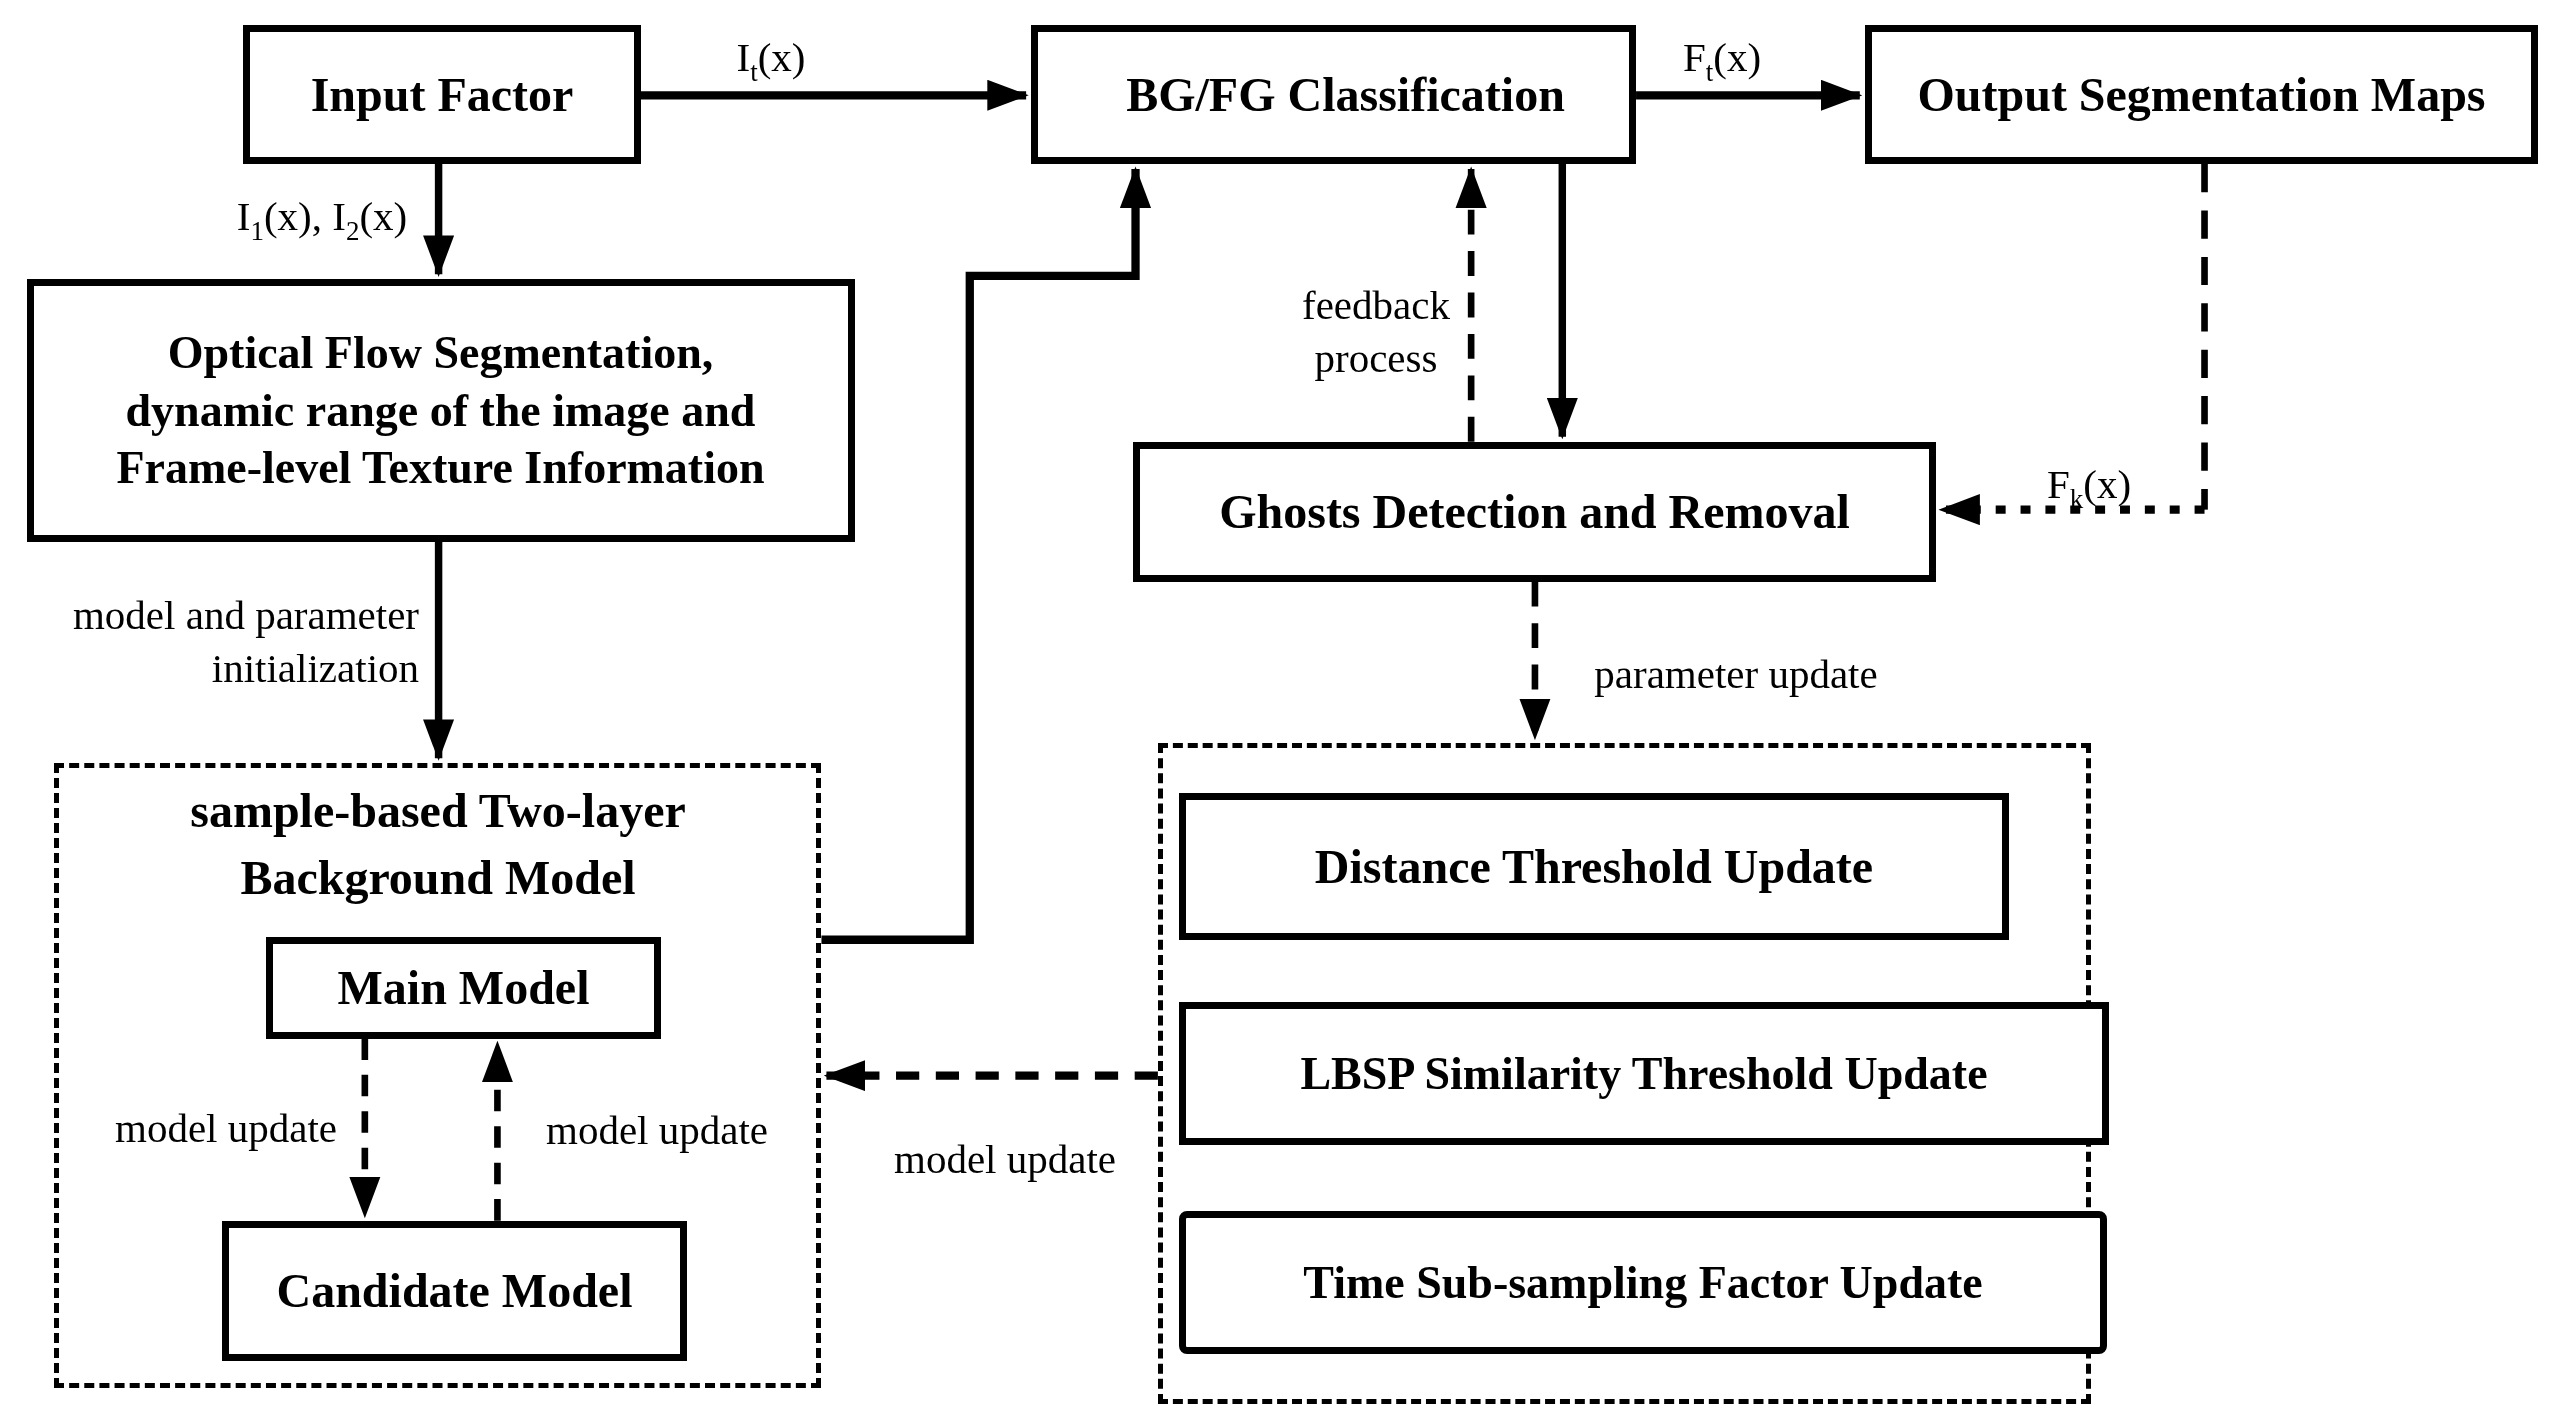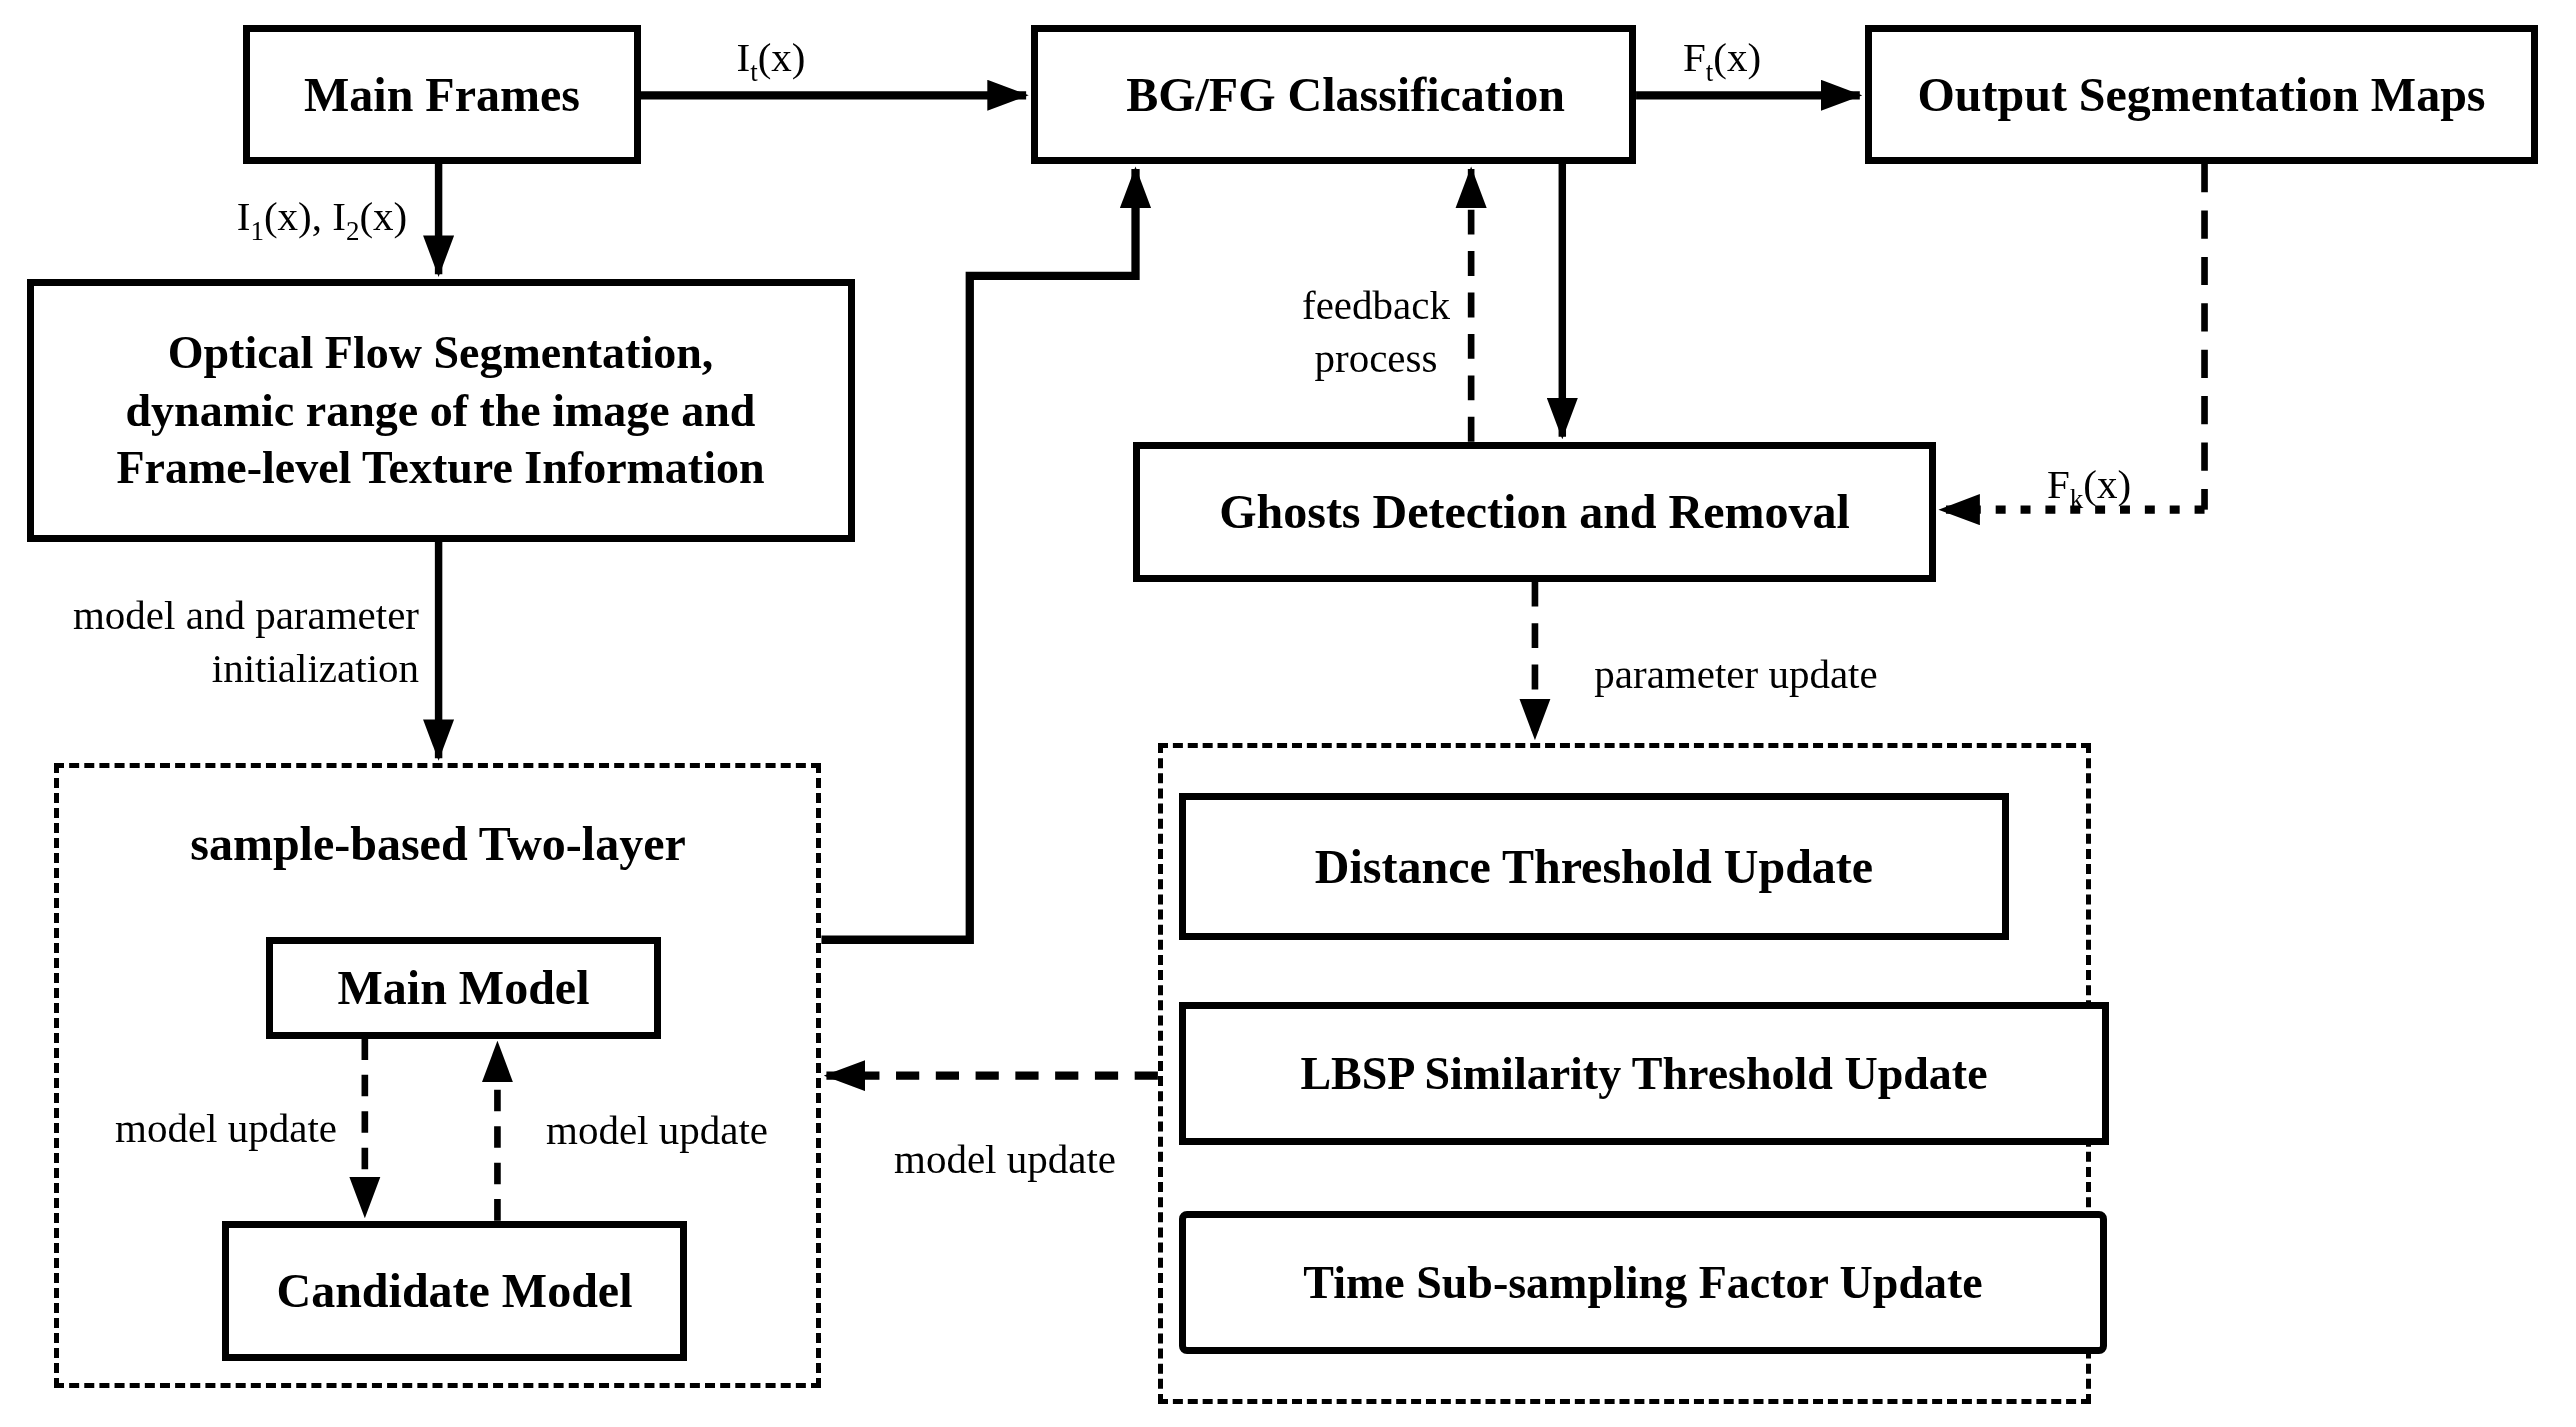--- a/index.html
+++ b/index.html
@@ -19,21 +19,21 @@
 </style>
 </head>
 <body>
 
 <div id="canvas">
 
   <div class="group" style="left:54px;top:763px;width:767px;height:625px;"></div>
   <div class="group" style="left:1158px;top:743px;width:933px;height:661px;"></div>
 
   <div class="box" style="left:243px;top:25px;width:398px;height:139px;">
-    <span>Main Frames</span>
+    <span>Input Factor</span>
   </div>
 
   <div class="box" style="left:1031px;top:25px;width:605px;height:139px;padding-left:24px;">
     <span>BG/FG Classification</span>
   </div>
 
   <div class="box" style="left:26.5px;top:279px;width:828px;height:263px;font-size:46px;">
     <span>
       <span>Optical Flow Segmentation,</span><br>
       <span>dynamic range of the image and</span><br>
@@ -64,20 +64,21 @@
   <div class="box" style="left:1179px;top:1002px;width:930px;height:143px;font-size:46px;">
     <span>LBSP Similarity Threshold Update</span>
   </div>
 
   <div class="box" style="left:1179px;top:1211px;width:928px;height:143px;font-size:46px;border-radius:8px;">
     <span>Time Sub-sampling Factor Update</span>
   </div>
 
   <div class="grouptitle" style="left:438px;top:844px;">
     <span>sample-based Two-layer</span><br>
+    <span>Background Model</span>
   </div>
 
   <div class="lbl" style="left:771px;top:58px;">
     <span>I</span><sub>t</sub><span>(x)</span>
   </div>
 
   <div class="lbl" style="left:1722px;top:58px;">
     <span>F</span><sub>t</sub><span>(x)</span>
   </div>
 

